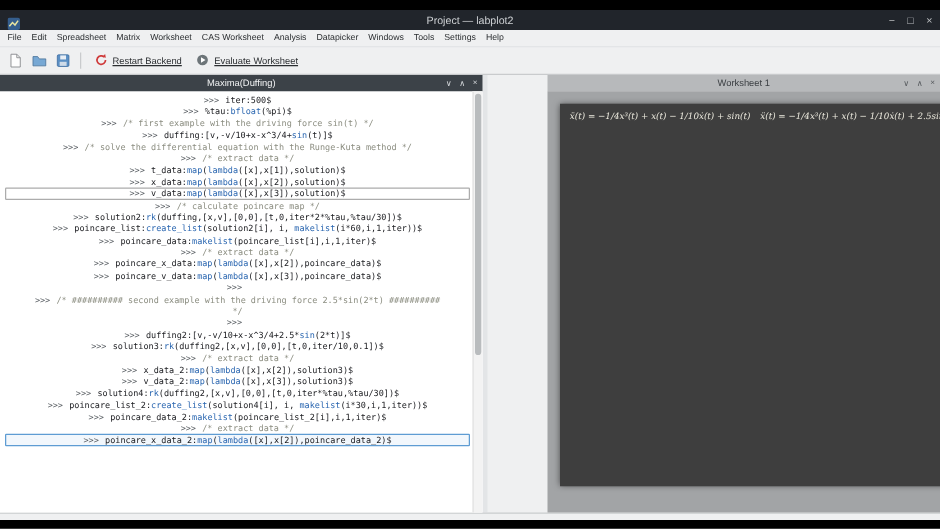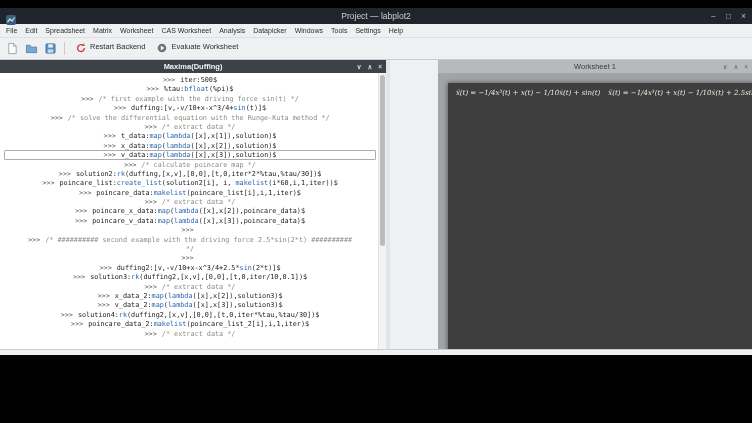--- a/index.html
+++ b/index.html
@@ -1,45 +1,45 @@
 <!DOCTYPE html>
 <html><head>
 <meta charset="utf-8">
 <style>
   *{box-sizing:border-box;margin:0;padding:0}
   body{width:752px;height:423px;background:#000;position:relative;overflow:hidden;
        font-family:"Liberation Sans",sans-serif;}
-  #window{position:absolute;left:0;top:8px;width:752px;height:347px;background:#eff0f1;
+  #window{position:absolute;left:0;top:8px;width:752px;height:408px;background:#eff0f1;
           display:flex;flex-direction:column;}
   
   #titlebar{flex:0 0 16px;background:#21252b;color:#c8cbce;display:flex;align-items:center;
             padding:0 6px;position:relative;}
   #app-icon{width:10px;height:10px;margin-right:4px;flex:0 0 auto;}
   #title-text{position:absolute;left:0;right:0;text-align:center;font-size:8.5px;color:#ced1d4;}
   .win-controls{margin-left:auto;display:flex;gap:10px;font-size:8.5px;color:#b9bcbf;z-index:1;}
   .win-controls span{cursor:default;line-height:16px;}
   
   #menubar{flex:0 0 14px;background:#eff0f1;border-bottom:1px solid #e0e1e3;display:flex;
            align-items:center;padding:0 2px;font-size:7px;color:#2b2e31;white-space:nowrap;}
   .menu-item{padding:0 4px;cursor:default;}
   
   #toolbar{flex:0 0 22px;background:#eff0f1;border-bottom:1px solid #c9cbcd;display:flex;
            align-items:center;padding:0 4px;gap:3px;}
   .tb-icon{width:16px;height:16px;display:flex;align-items:center;justify-content:center;}
   .tb-icon svg{width:13px;height:13px;}
   .tb-sep{width:1px;height:13px;background:#c9cbcd;margin:0 3px;}
-  .tb-btn{display:flex;align-items:flex-start;gap:3px;font-size:7.5px;color:#2b2e31;background:transparent;
-          border:0;padding:2px 4px;font-family:inherit;cursor:default;}
+  .tb-btn{display:flex;align-items:center;gap:3px;font-size:7.5px;color:#2b2e31;background:transparent;
+          border:0;padding:2px 4px;font-family:inherit;cursor:default;text-decoration:underline;}
   .tb-btn svg{width:12px;height:12px;}
   
   #main{flex:1;display:flex;min-height:0;}
   #left-dock{width:386px;flex:0 0 386px;display:flex;flex-direction:column;position:relative;}
   .dock-header{flex:0 0 13px;height:13px;display:flex;align-items:center;justify-content:center;
                position:relative;font-size:7.5px;}
-  .dock-header.dark{background:#3c4248;color:#f2f3f4;font-weight:bold;}
+  .dock-header.dark{background:#3c4248;color:#f2f3f4;}
   .dock-header.light{background:#b7b9bb;color:#3a3e42;}
   .dock-icons{position:absolute;right:4px;top:0;bottom:0;display:flex;align-items:center;gap:6px;
               font-size:6.5px;}
   .dock-header.dark .dock-icons{color:#d7dadd;}
   .dock-header.light .dock-icons{color:#55595d;}
   
   #code-area{flex:1;background:#ffffff;overflow:hidden;padding:2px 10px 0 4px;
              font-family:"DejaVu Sans Mono",monospace;font-size:6.8px;color:#191a1e;text-align:center;}
   .code-line{height:9.4px;line-height:9.2px;white-space:pre;border:1px solid transparent;border-radius:1px;}
   .code-line .prompt{color:#585d62;margin-right:5px;}
@@ -175,22 +175,24 @@
             <div class="code-line"><span class="prompt">&gt;&gt;&gt;</span><span class="src code"></span></div>
             <div class="code-line"><span class="prompt">&gt;&gt;&gt;</span><span class="src comment">/* ########## second example with the driving force 2.5*sin(2*t) ##########</span></div>
             <div class="code-line"><span class="src comment">*/</span></div>
             <div class="code-line"><span class="prompt">&gt;&gt;&gt;</span><span class="src code"></span></div>
             <div class="code-line"><span class="prompt">&gt;&gt;&gt;</span><span class="src code">duffing2:[v,-v/10+x-x^3/4+2.5*<span class="fn">sin</span>(2*t)]$</span></div>
             <div class="code-line"><span class="prompt">&gt;&gt;&gt;</span><span class="src code">solution3:<span class="fn">rk</span>(duffing2,[x,v],[0,0],[t,0,iter/10,0.1])$</span></div>
             <div class="code-line"><span class="prompt">&gt;&gt;&gt;</span><span class="src comment">/* extract data */</span></div>
             <div class="code-line"><span class="prompt">&gt;&gt;&gt;</span><span class="src code">x_data_2:<span class="fn">map</span>(<span class="fn">lambda</span>([x],x[2]),solution3)$</span></div>
             <div class="code-line"><span class="prompt">&gt;&gt;&gt;</span><span class="src code">v_data_2:<span class="fn">map</span>(<span class="fn">lambda</span>([x],x[3]),solution3)$</span></div>
             <div class="code-line"><span class="prompt">&gt;&gt;&gt;</span><span class="src code">solution4:<span class="fn">rk</span>(duffing2,[x,v],[0,0],[t,0,iter*%tau,%tau/30])$</span></div>
+            <div class="code-line"><span class="prompt">&gt;&gt;&gt;</span><span class="src code">poincare_list_2:<span class="fn">create_list</span>(solution4[i], i, <span class="fn">makelist</span>(i*30,i,1,iter))$</span></div>
             <div class="code-line"><span class="prompt">&gt;&gt;&gt;</span><span class="src code">poincare_data_2:<span class="fn">makelist</span>(poincare_list_2[i],i,1,iter)$</span></div>
             <div class="code-line"><span class="prompt">&gt;&gt;&gt;</span><span class="src comment">/* extract data */</span></div>
+            <div class="code-line focused"><span class="prompt">&gt;&gt;&gt;</span><span class="src code">poincare_x_data_2:<span class="fn">map</span>(<span class="fn">lambda</span>([x],x[2]),poincare_data_2)$</span></div>
           </div>
         <div id="code-scrollbar">
           <div class="thumb"></div>
         </div>
       </div>
 
       <div id="splitter"></div>
 
       <div id="right-dock">
         <div class="dock-header light">

